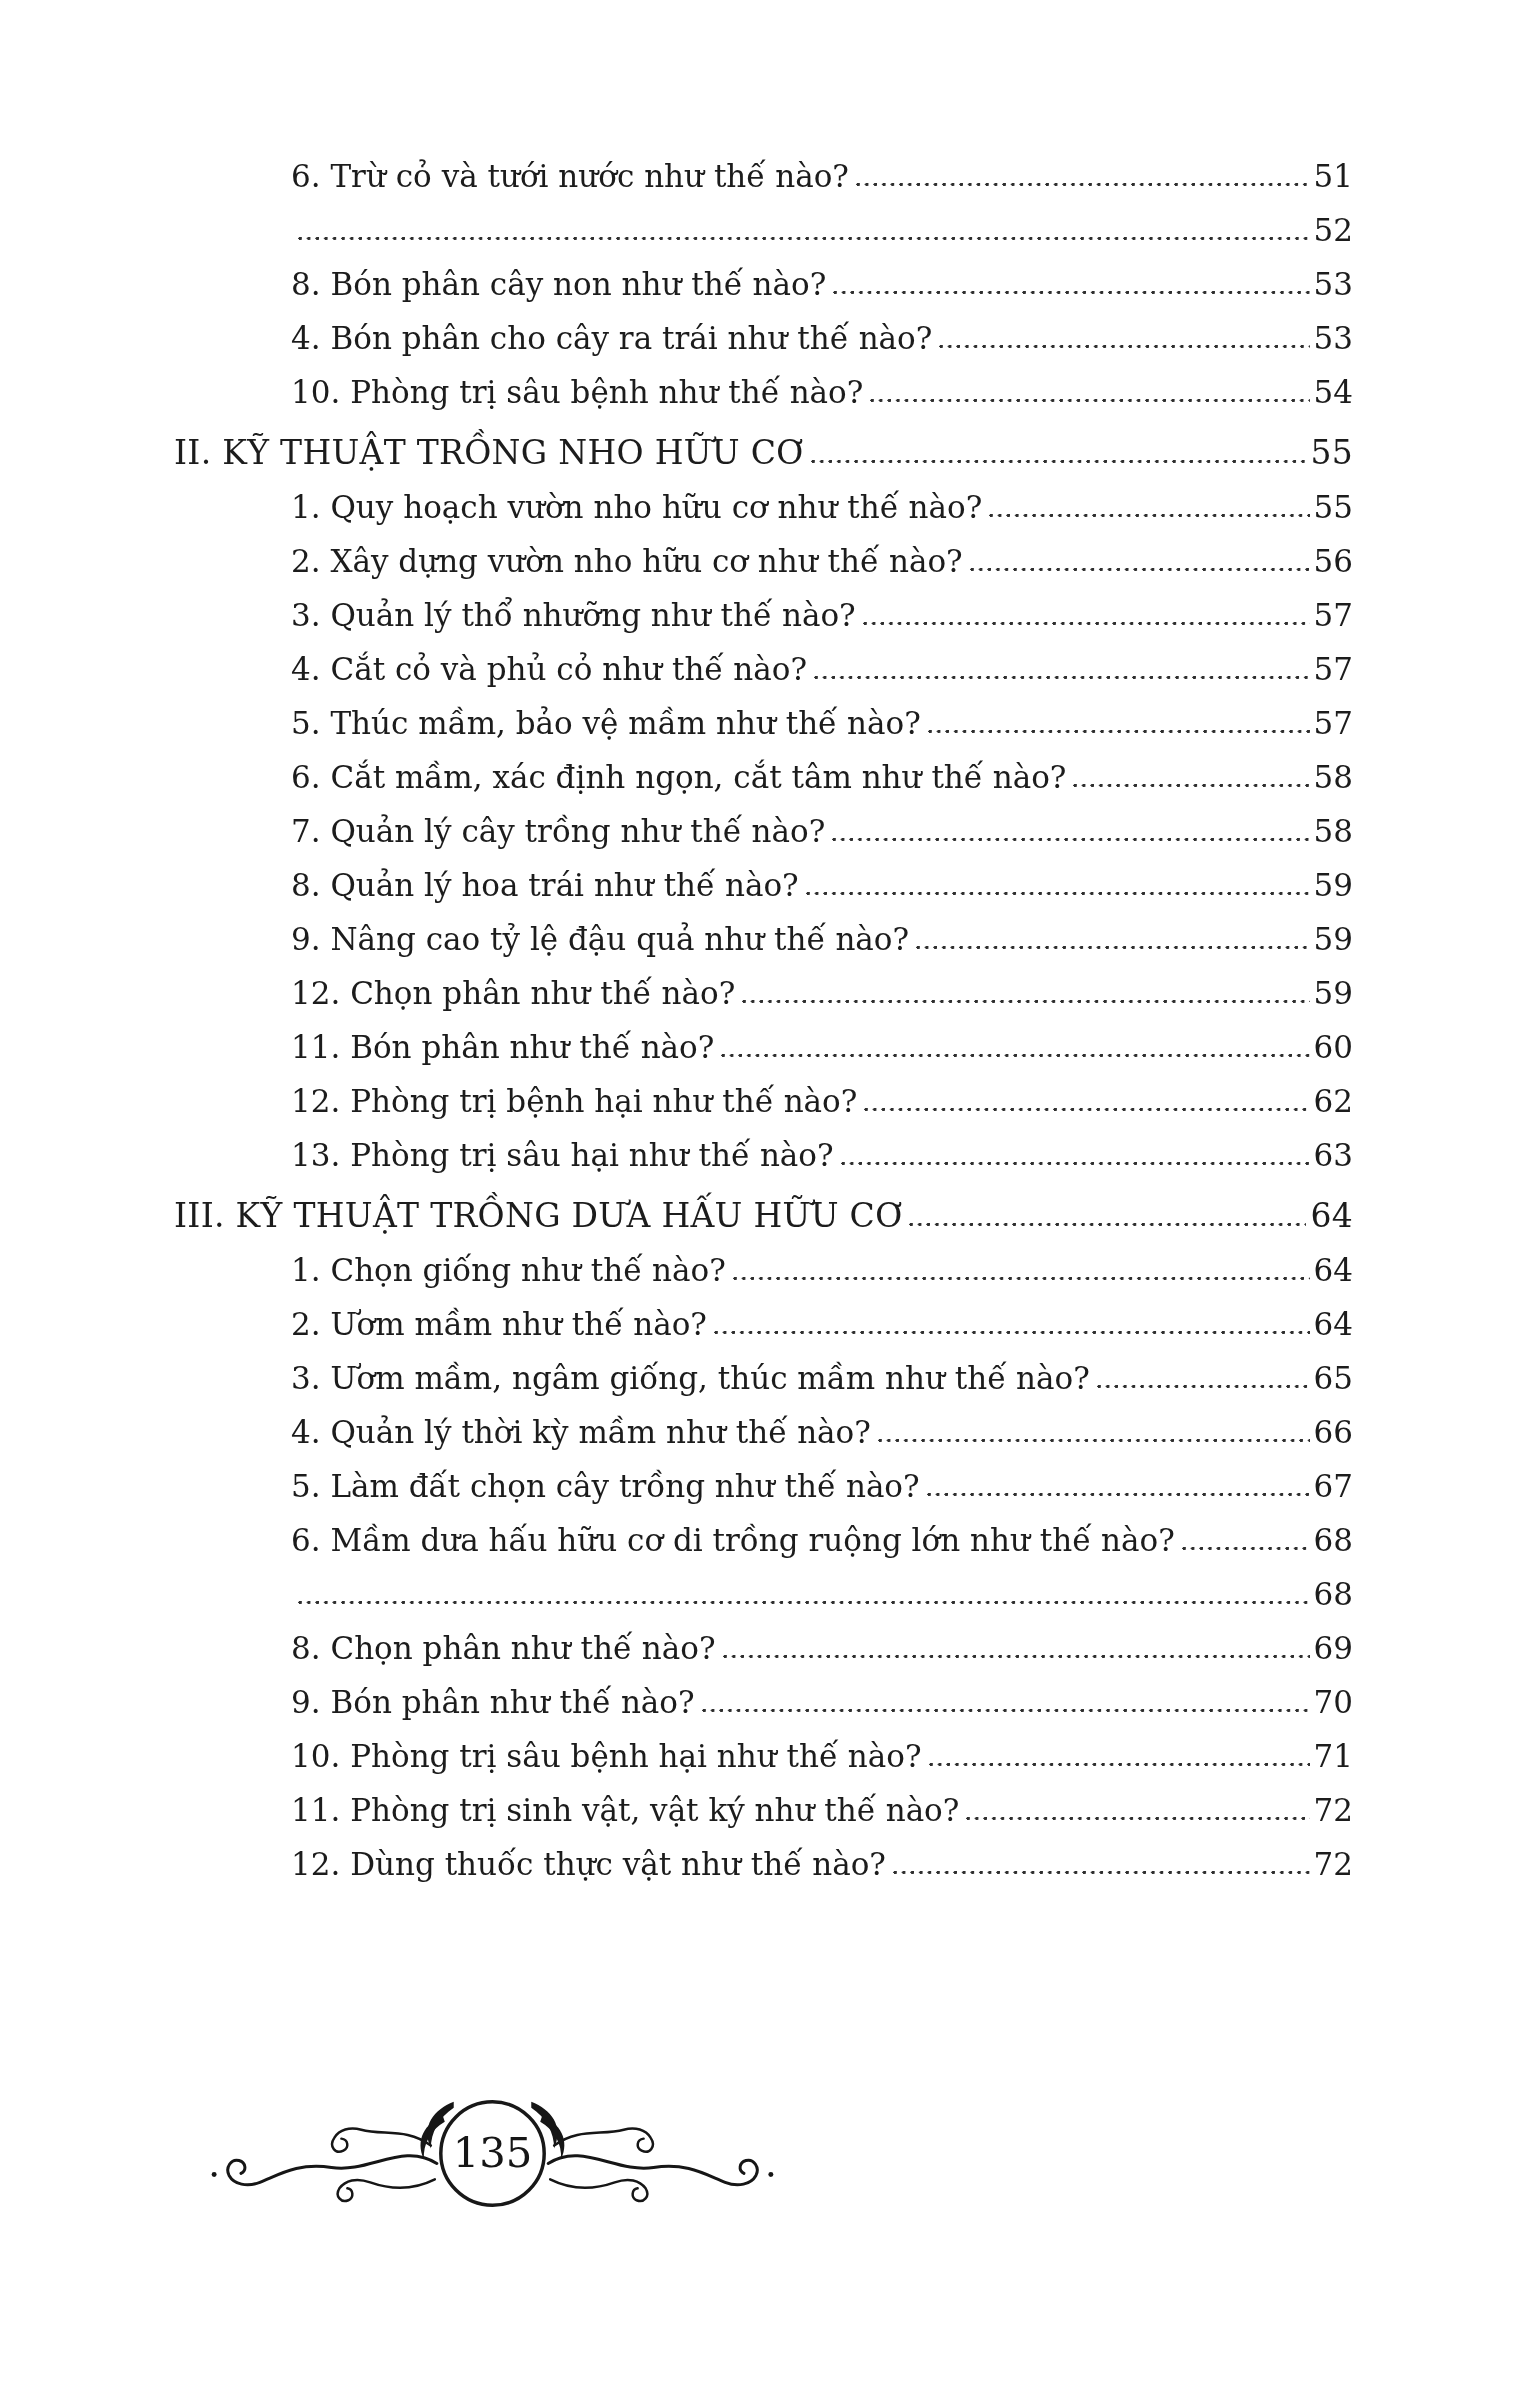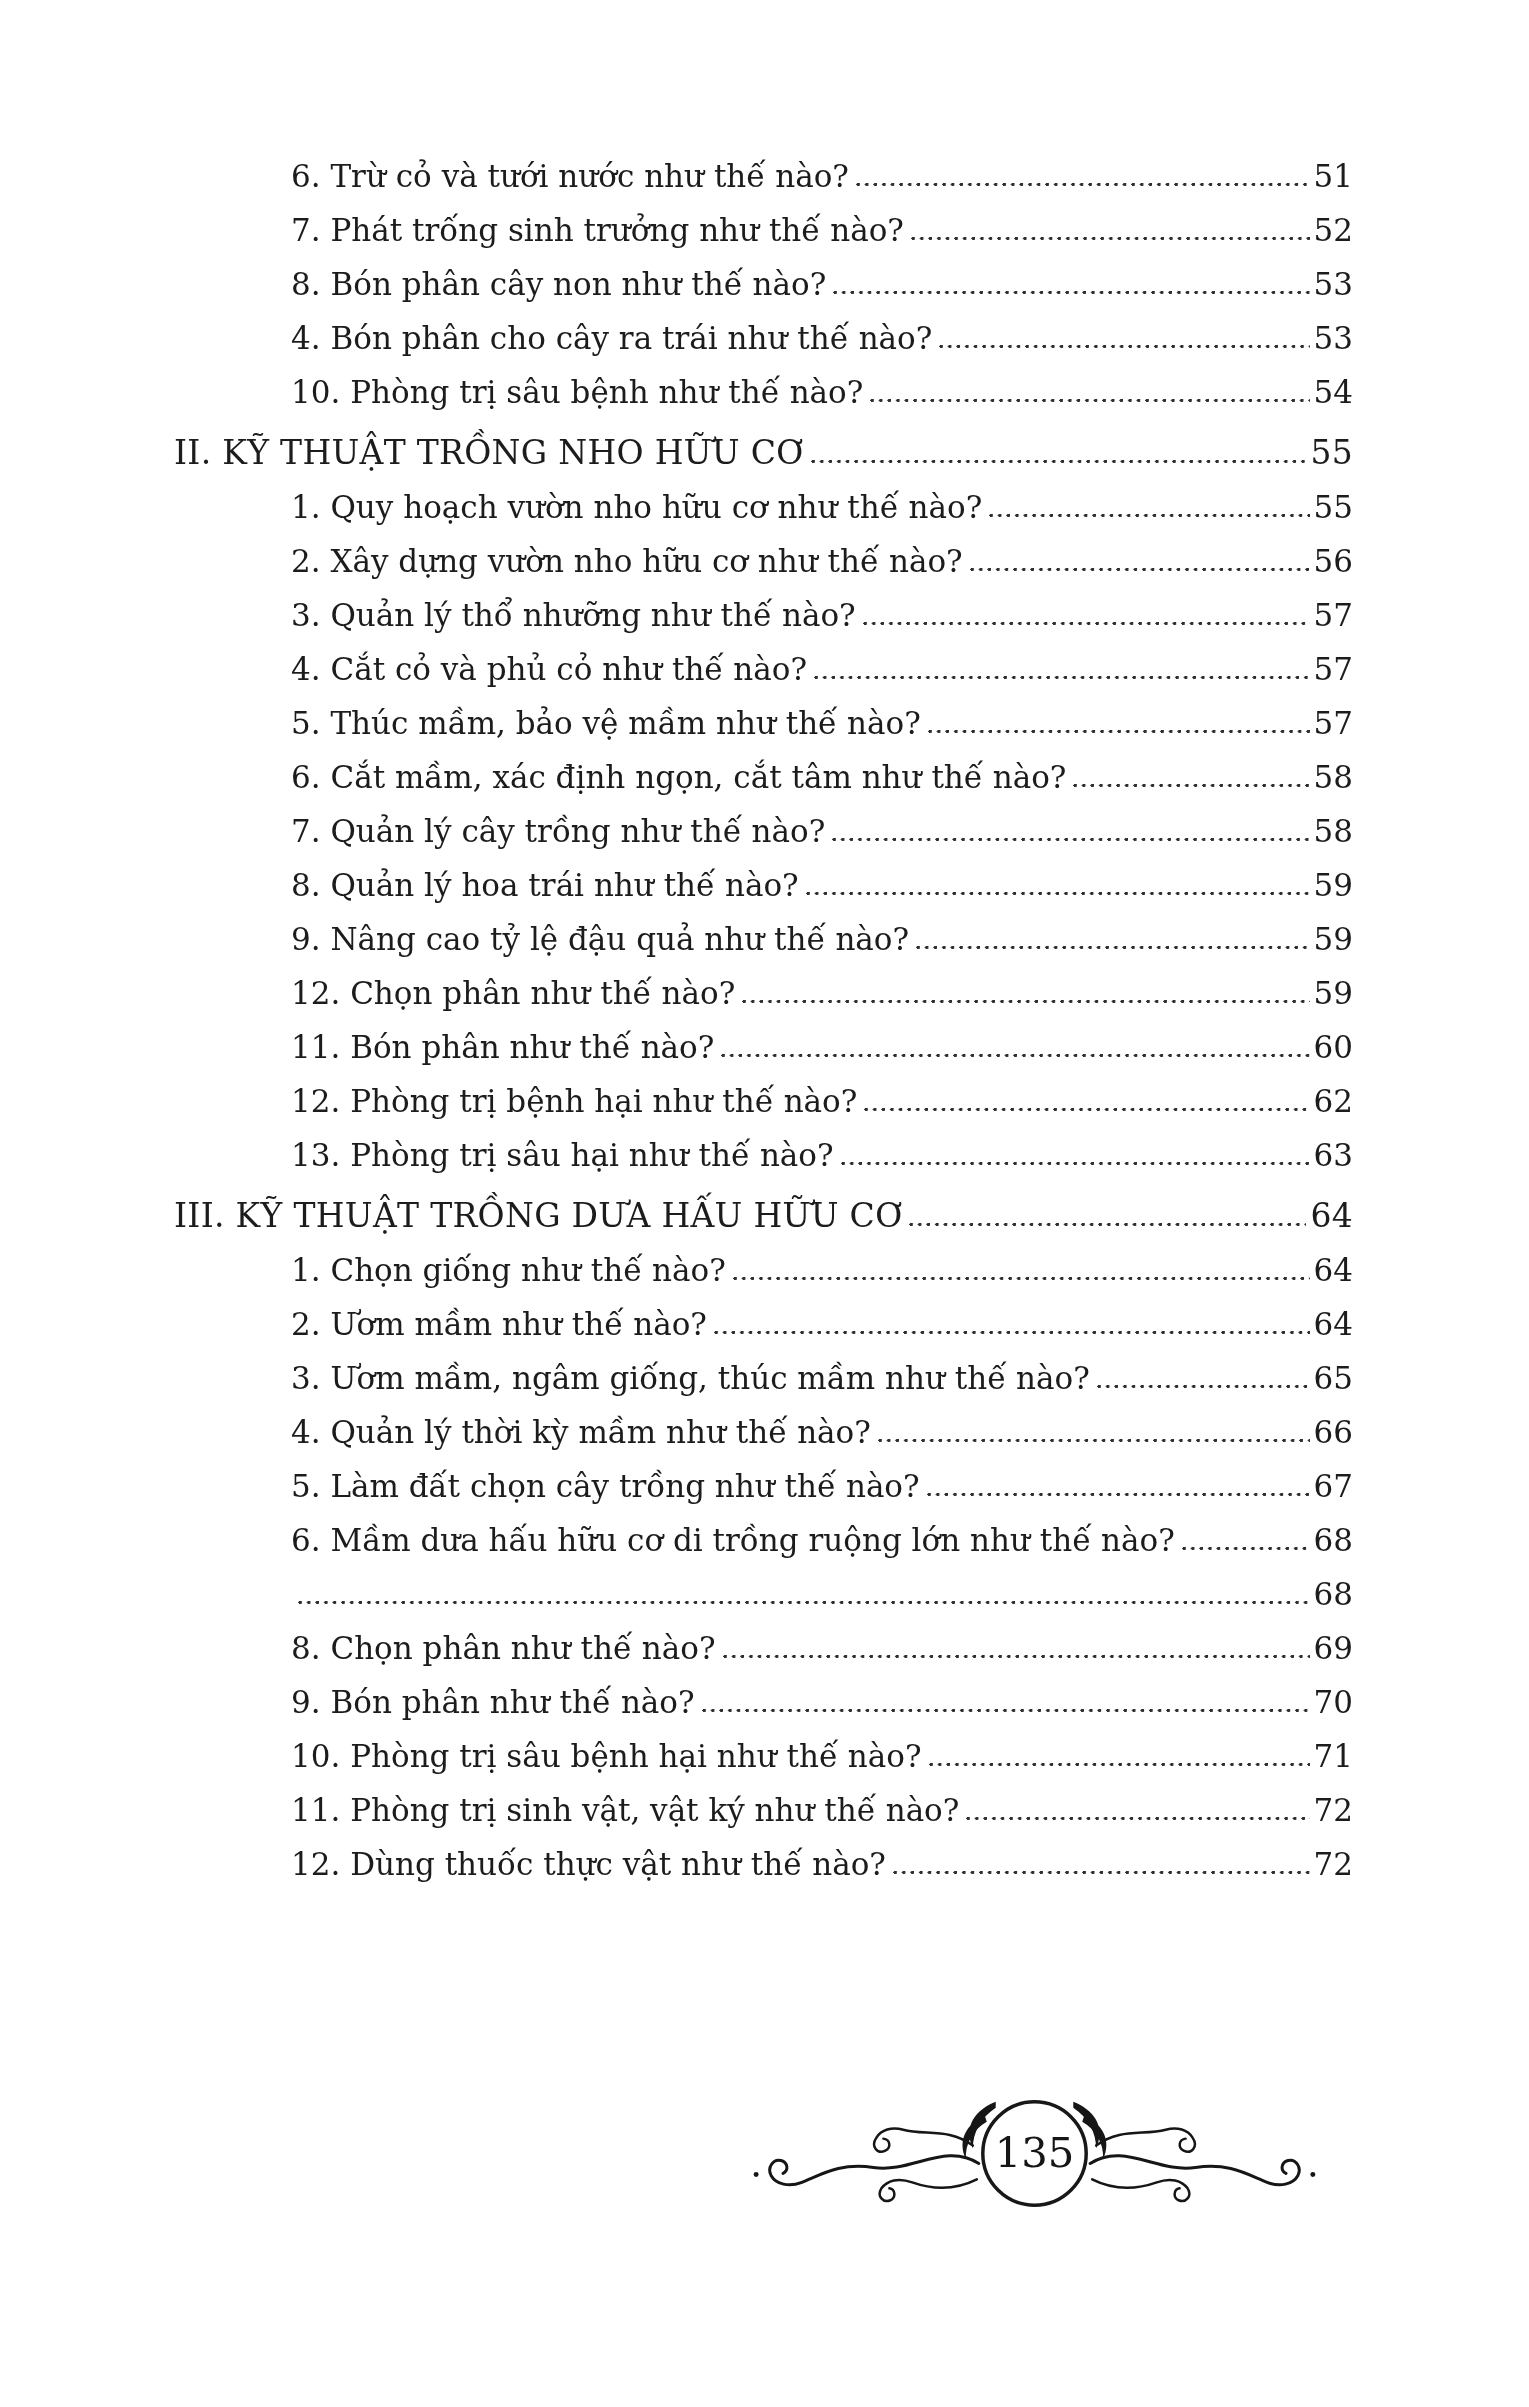--- a/index.html
+++ b/index.html
@@ -41,36 +41,35 @@
     margin: 0 4px 0 7px;
     background-image: radial-gradient(circle at 2.1px 4.4px, #2e2e2e 1.6px, transparent 1.9px);
     background-size: 8.6px 7px;
     background-repeat: repeat-x;
     background-position: left bottom;
   }
   .toc-page { flex: 0 0 auto; }
   .footer {
     margin-top: 185px;
     display: flex;
-    justify-content: flex-end;
+    justify-content: flex-start;
   }
 </style>
 </head>
 <body>
 
 <div class="page">
 
   <div class="toc-list">
       <div class="toc-row">
         <span class="toc-label">6. Trừ cỏ và tưới nước như thế nào?</span>
         <span class="toc-dots"></span>
         <span class="toc-page">51</span>
       </div>
       <div class="toc-row">
-        <span class="toc-label">7. Phát trống sinh trưởng như thế nào?</span>
         <span class="toc-dots"></span>
         <span class="toc-page">52</span>
       </div>
       <div class="toc-row">
         <span class="toc-label">8. Bón phân cây non như thế nào?</span>
         <span class="toc-dots"></span>
         <span class="toc-page">53</span>
       </div>
       <div class="toc-row">
         <span class="toc-label">4. Bón phân cho cây ra trái như thế nào?</span>

